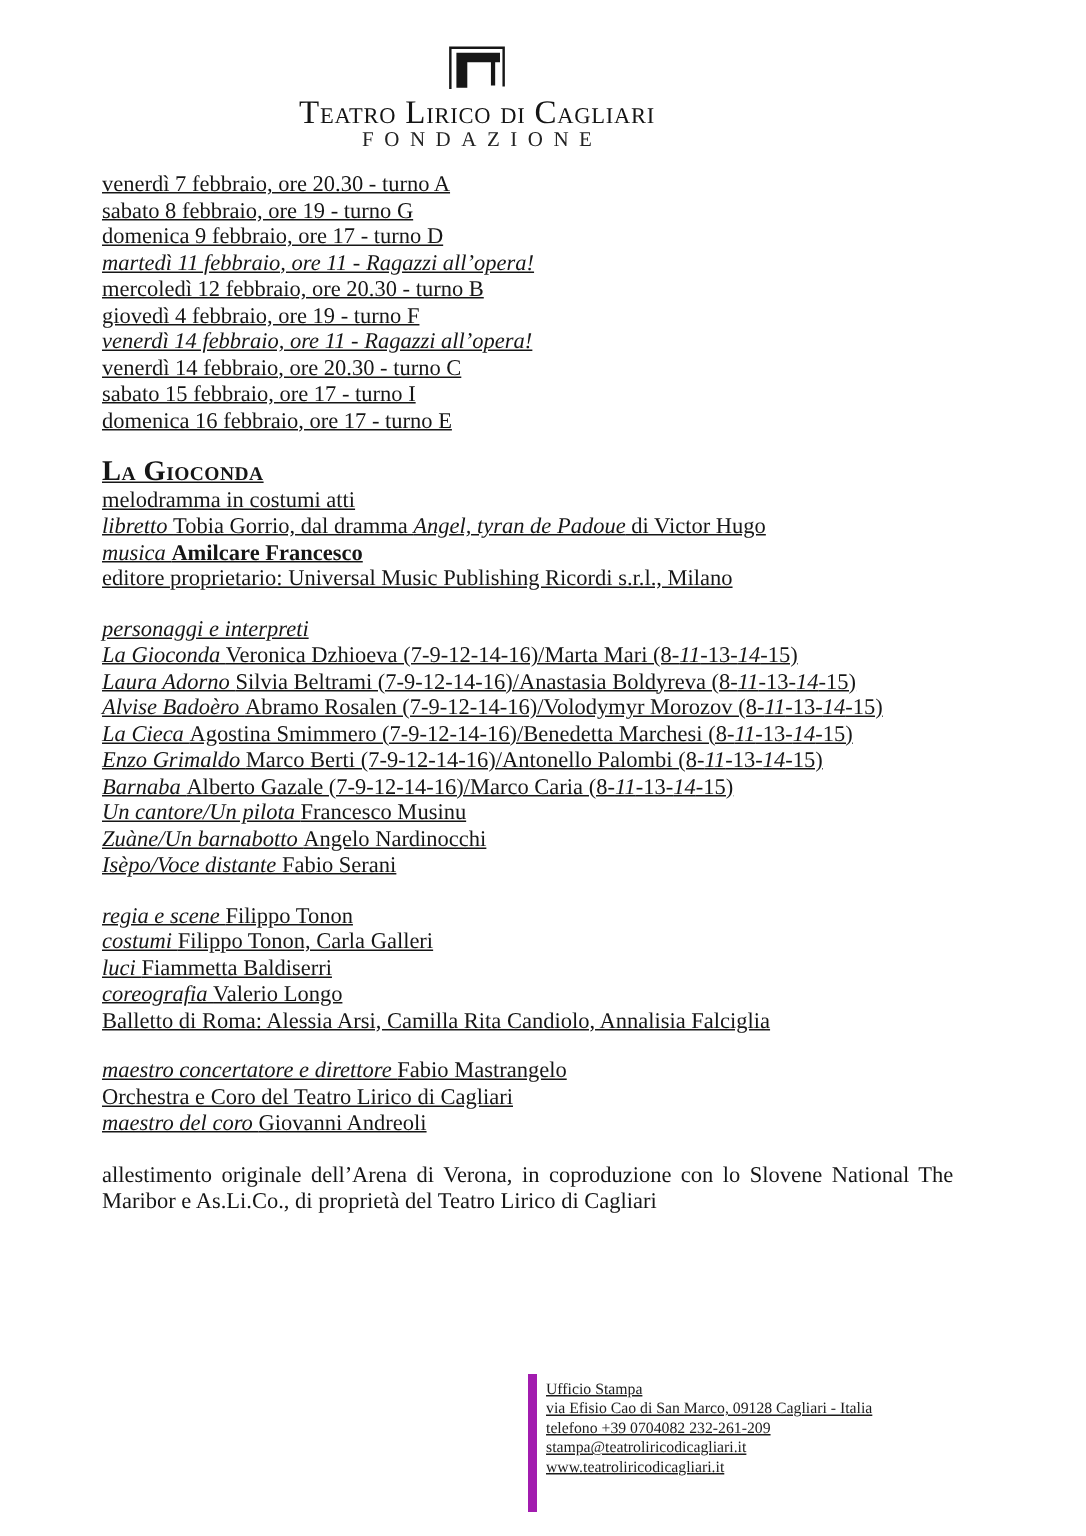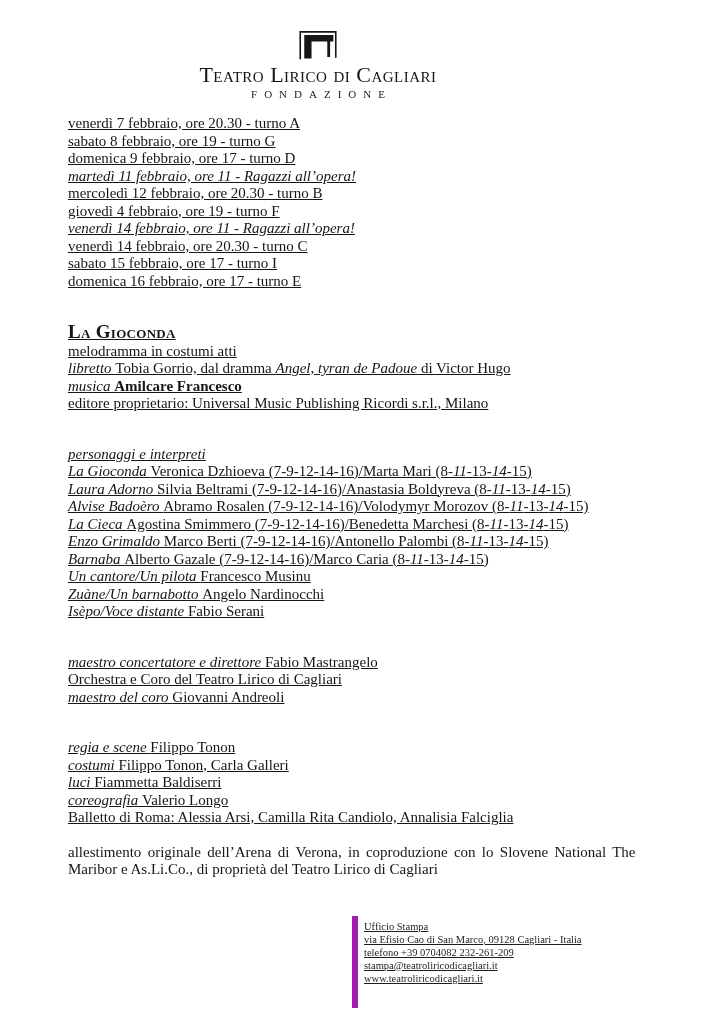--- a/index.html
+++ b/index.html
@@ -20,33 +20,33 @@
   .header { padding-top: 26px; text-align: center; }
   .logo-icon { display: block; margin: 0 auto; width: 42px; height: 36px; }
   .logo-title {
     font-variant: small-caps;
     font-size: 22px;
     letter-spacing: 0.5px;
     line-height: 26px;
     color: #141414;
   }
   .logo-subtitle {
-    font-size: 11px;
+    font-size: 14px;
     letter-spacing: 7px;
     padding-left: 7px; 
     line-height: 12px;
     color: #222222;
   }
   
   .content {
     margin-left: 68px;
     width: 590px;
     font-size: 15px;
   }
-  .block { margin-top: 33px; }
+  .block { margin-top: 16px; }
   .block.schedule { margin-top: 15px; }
   .line { line-height: 17.5px; min-height: 17.5px; text-decoration: underline; }
   .i  { font-style: italic; }
   .b  { font-weight: bold; }
   .sc { font-weight: bold; font-variant: small-caps; font-size: 19px; letter-spacing: 0.3px; }
   .note {
     margin-top: 17px;
     text-align: justify;
     line-height: 17.5px;
   }
@@ -103,30 +103,30 @@
         <div class="line"><span class="i">Laura Adorno </span><span>Silvia Beltrami (7-9-12-14-16)/Anastasia Boldyreva (8-</span><span class="i">11</span><span>-13-</span><span class="i">14</span><span>-15)</span></div>
         <div class="line"><span class="i">Alvise Badoèro </span><span>Abramo Rosalen (7-9-12-14-16)/Volodymyr Morozov (8-</span><span class="i">11</span><span>-13-</span><span class="i">14</span><span>-15)</span></div>
         <div class="line"><span class="i">La Cieca </span><span>Agostina Smimmero (7-9-12-14-16)/Benedetta Marchesi (8-</span><span class="i">11</span><span>-13-</span><span class="i">14</span><span>-15)</span></div>
         <div class="line"><span class="i">Enzo Grimaldo </span><span>Marco Berti (7-9-12-14-16)/Antonello Palombi (8-</span><span class="i">11</span><span>-13-</span><span class="i">14</span><span>-15)</span></div>
         <div class="line"><span class="i">Barnaba </span><span>Alberto Gazale (7-9-12-14-16)/Marco Caria (8-</span><span class="i">11</span><span>-13-</span><span class="i">14</span><span>-15)</span></div>
         <div class="line"><span class="i">Un cantore/Un pilota </span><span>Francesco Musinu</span></div>
         <div class="line"><span class="i">Zuàne/Un barnabotto </span><span>Angelo Nardinocchi</span></div>
         <div class="line"><span class="i">Isèpo/Voce distante </span><span>Fabio Serani</span></div>
       </section>
     <section class="block">
-        <div class="line"><span class="i">maestro concertatore e direttore </span><span>Fabio Mastrangelo</span></div>
-        <div class="line"><span>Orchestra e Coro del Teatro Lirico di Cagliari</span></div>
-        <div class="line"><span class="i">maestro del coro </span><span>Giovanni Andreoli</span></div>
-      </section>
-    <section class="block">
         <div class="line"><span class="i">regia e scene </span><span>Filippo Tonon</span></div>
         <div class="line"><span class="i">costumi </span><span>Filippo Tonon, Carla Galleri</span></div>
         <div class="line"><span class="i">luci </span><span>Fiammetta Baldiserri</span></div>
         <div class="line"><span class="i">coreografia </span><span>Valerio Longo</span></div>
         <div class="line"><span>Balletto di Roma: Alessia Arsi, Camilla Rita Candiolo, Annalisia Falciglia</span></div>
+      </section>
+    <section class="block">
+        <div class="line"><span class="i">maestro concertatore e direttore </span><span>Fabio Mastrangelo</span></div>
+        <div class="line"><span>Orchestra e Coro del Teatro Lirico di Cagliari</span></div>
+        <div class="line"><span class="i">maestro del coro </span><span>Giovanni Andreoli</span></div>
       </section>
     <p class="note">allestimento originale dell’Arena di Verona, in coproduzione con lo Slovene National Theatre Maribor e As.Li.Co., di proprietà del Teatro Lirico di Cagliari</p>
   </main>
 
   <footer class="footer">
       <div class="line"><span>Ufficio Stampa</span></div>
       <div class="line"><span>via Efisio Cao di San Marco, 09128 Cagliari - Italia</span></div>
       <div class="line"><span>telefono +39 0704082 232-261-209</span></div>
       <div class="line"><span>stampa@teatroliricodicagliari.it</span></div>
       <div class="line"><span>www.teatroliricodicagliari.it</span></div>

